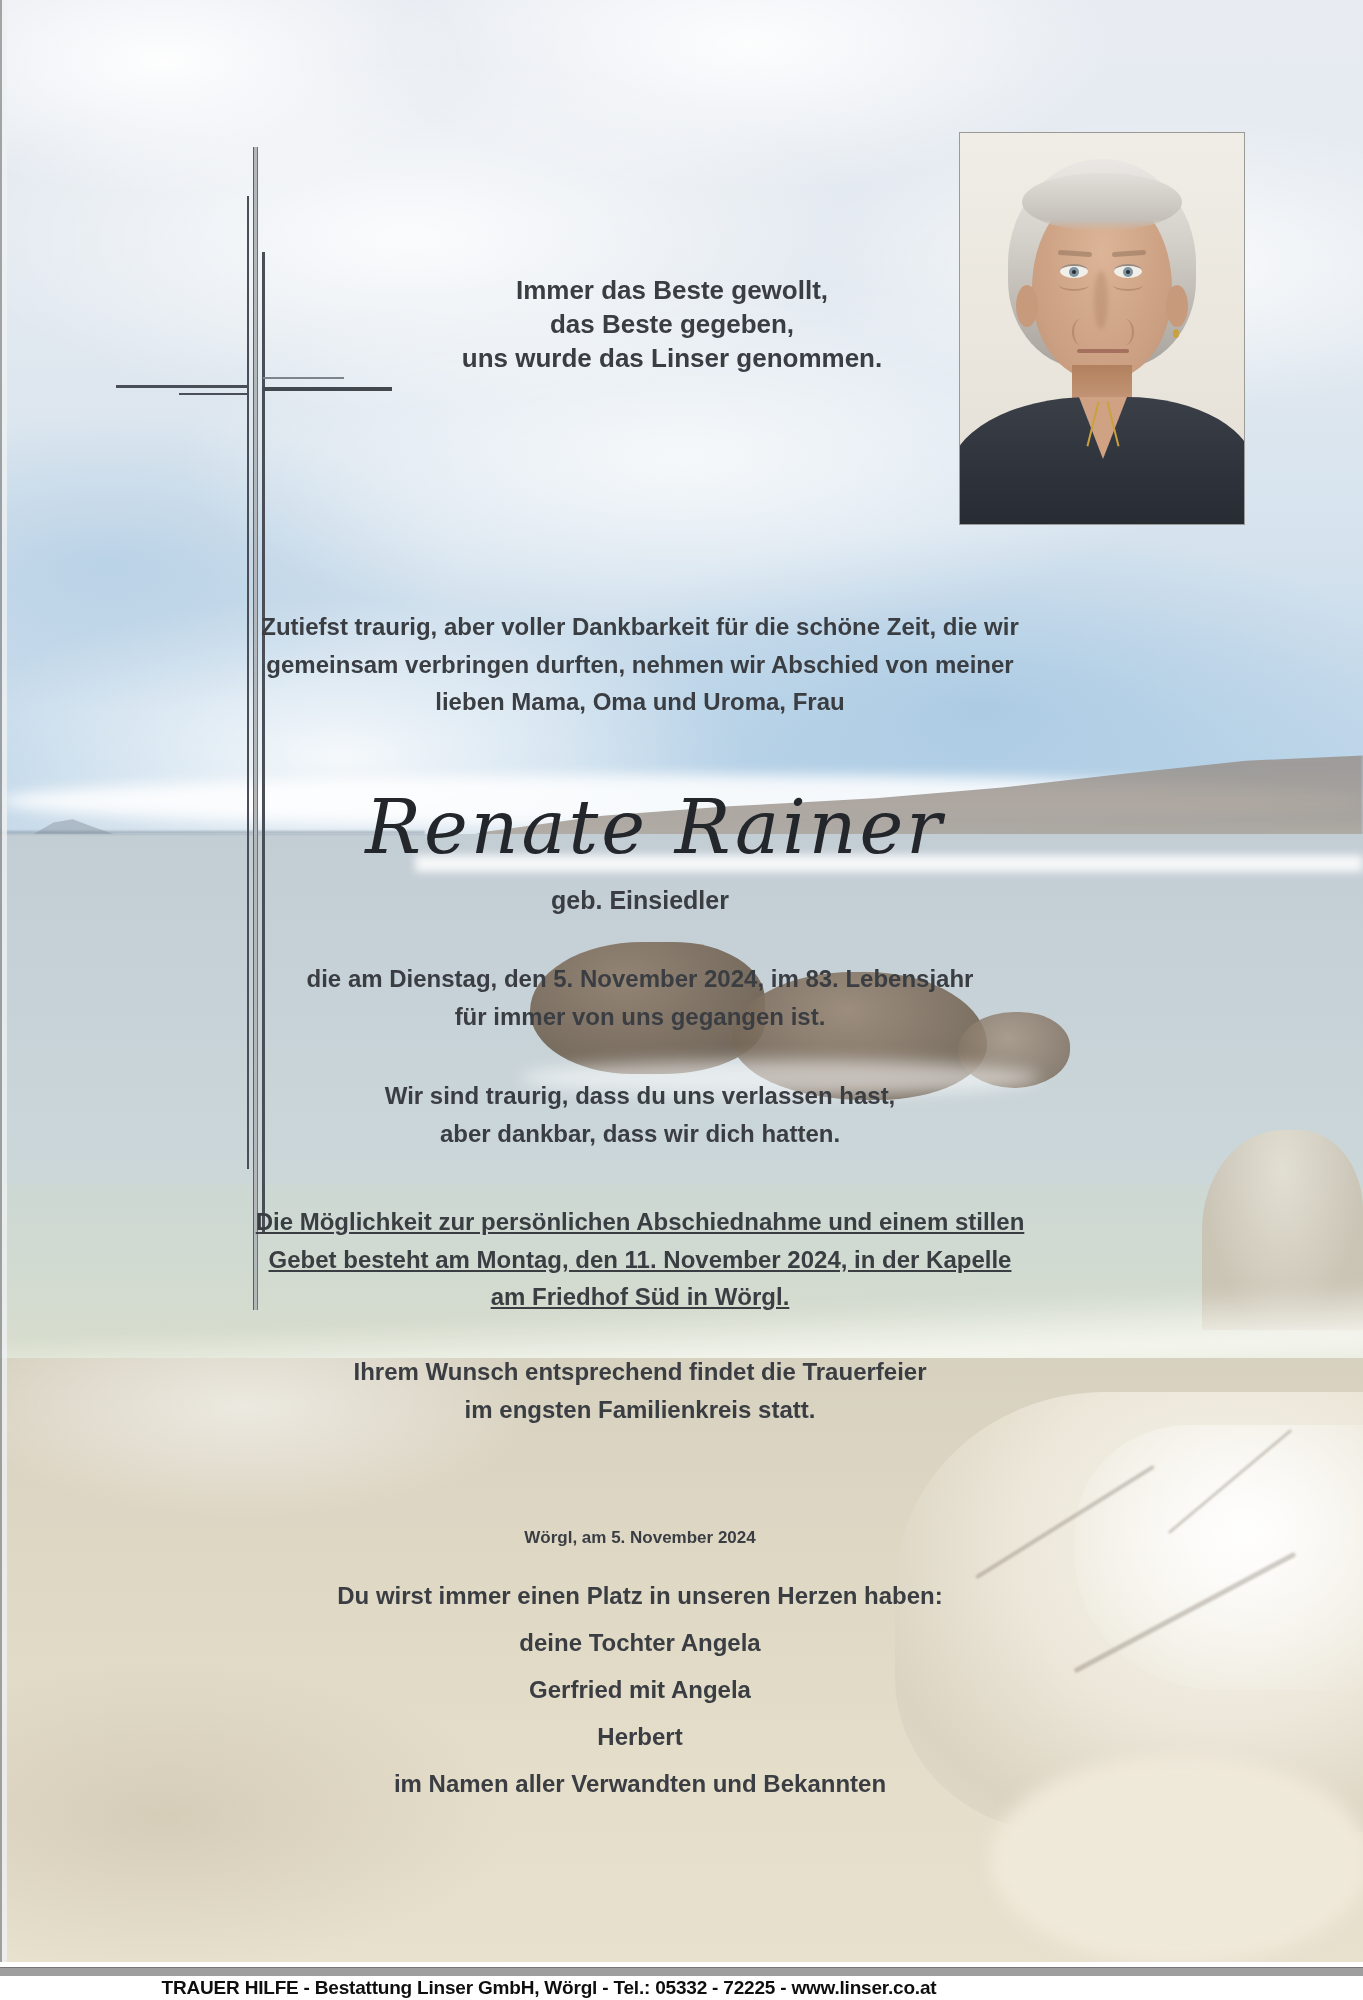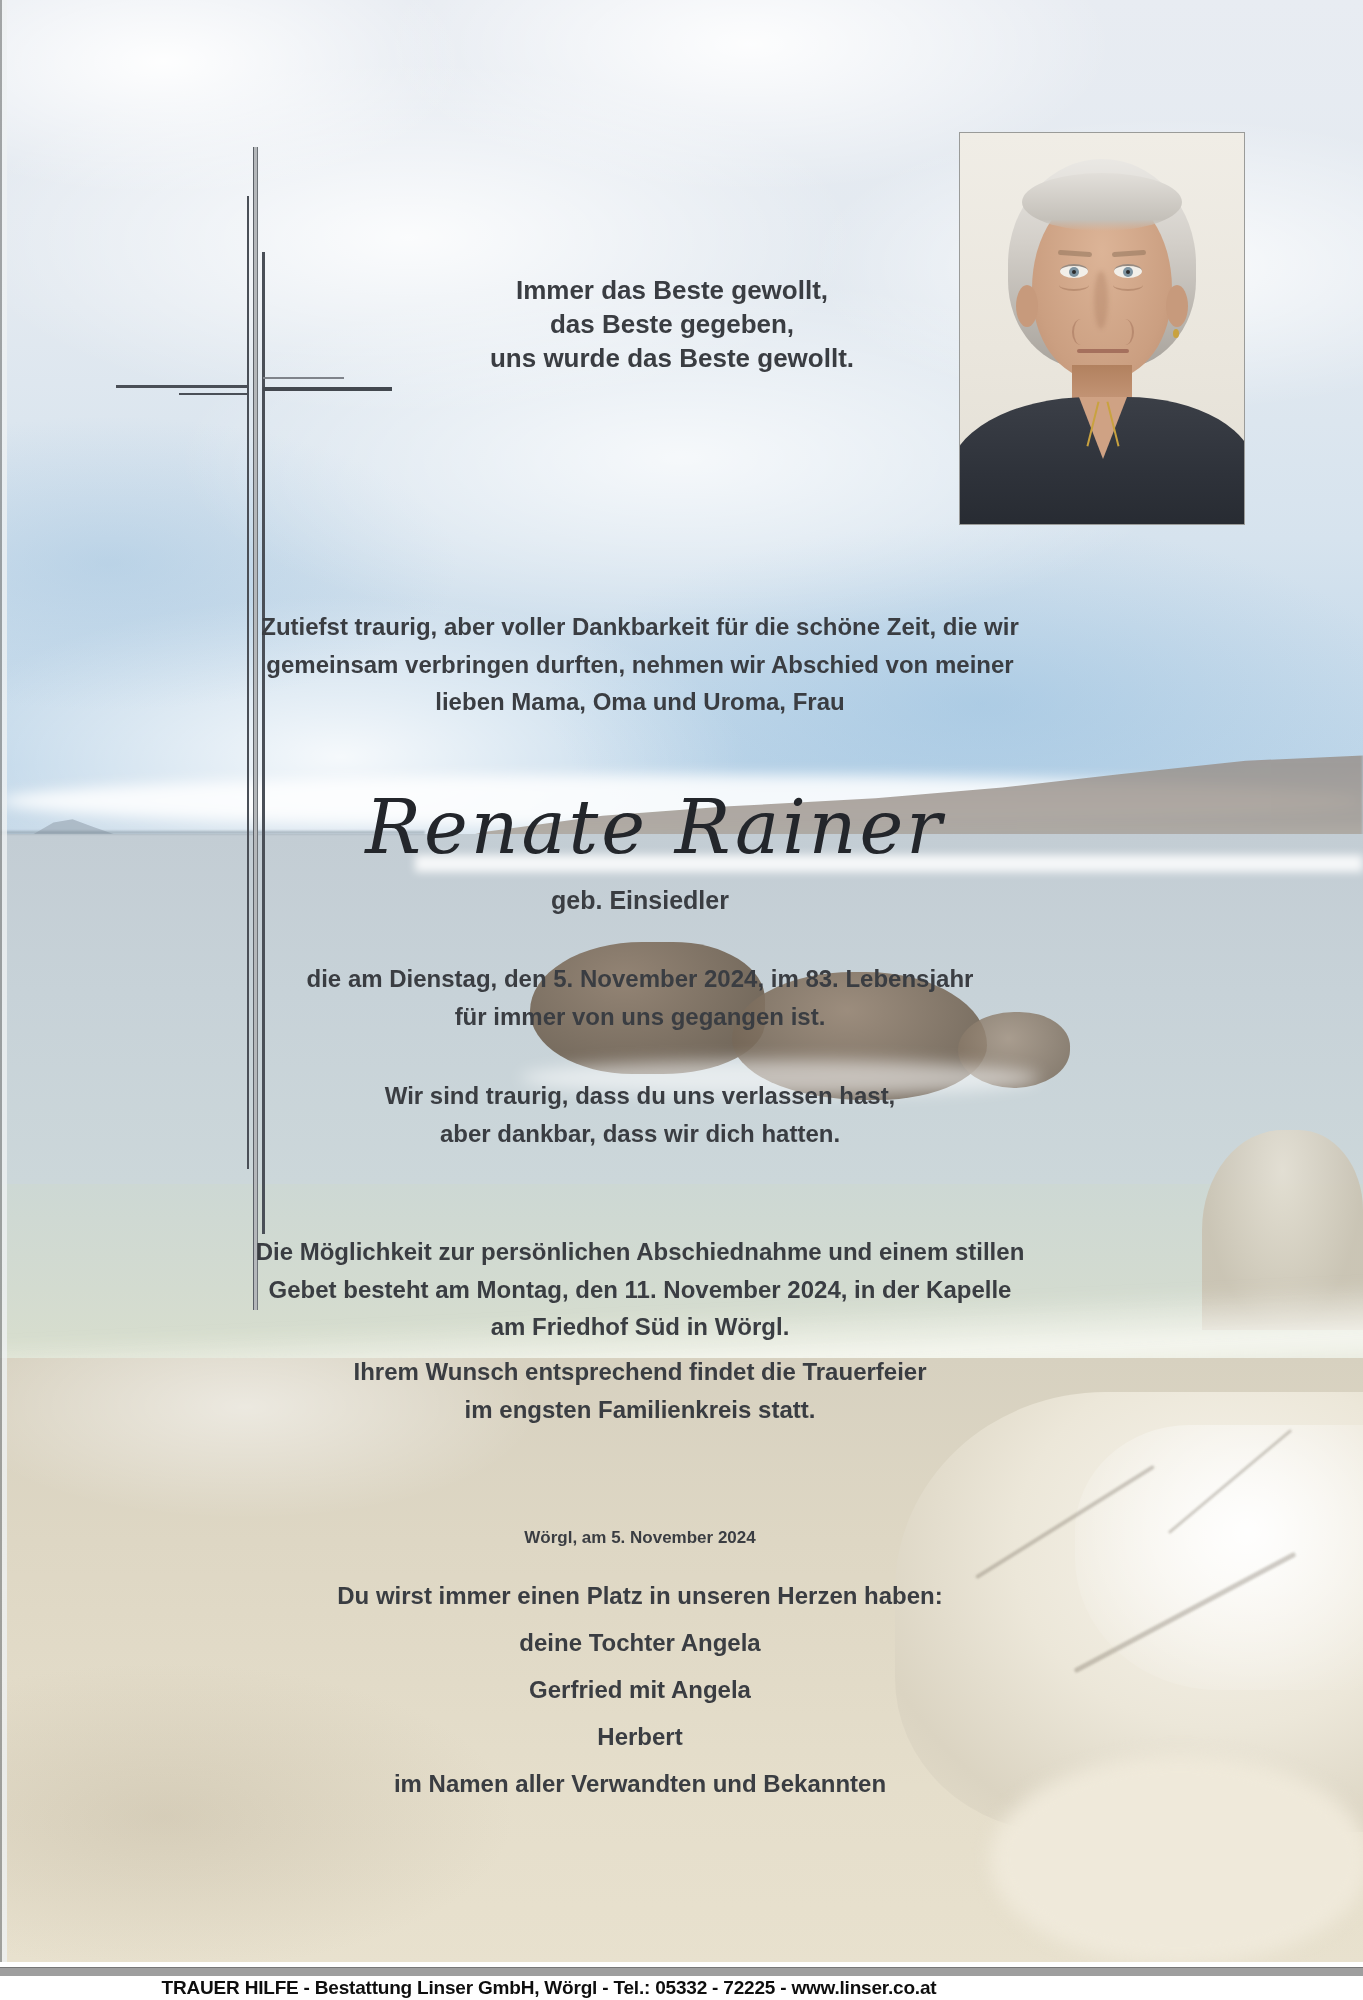--- a/index.html
+++ b/index.html
@@ -118,21 +118,21 @@
   
   .txt{position:absolute;left:0;text-align:center;color:#3a3d42;font-weight:700;}
   .verse{right:19px;top:273px;font-size:26px;line-height:34px;}
   .main-col{right:83px;}
   .intro{top:608px;font-size:24px;line-height:37.5px;}
   .name-script{right:53px;top:772px;font-family:"DejaVu Serif",serif;font-style:italic;font-weight:400;
     font-size:74px;line-height:110px;letter-spacing:3px;color:#23262b;}
   .maiden{top:886px;font-size:25px;}
   .death{top:960px;font-size:24px;line-height:37.5px;}
   .grief{top:1077px;font-size:24px;line-height:37.5px;}
-  .farewell{top:1233px;font-size:24px;line-height:37.5px;}
+  .farewell{top:1203px;font-size:24px;line-height:37.5px;text-decoration:underline;}
   .wish{top:1353px;font-size:24px;line-height:37.5px;}
   .dateline{top:1528px;font-size:17px;}
   .family{top:1572px;font-size:24px;line-height:47px;}
 
   
   .footer-white{left:0;top:1962px;width:1363px;height:38px;background:#ffffff;}
   .footer-bar{left:0;top:1967px;width:1363px;height:8px;background:#9e9e9e;border-top:1px solid #777;}
   .footer-text{left:0;top:1977px;width:1098px;text-align:center;font-size:19px;font-weight:700;
     letter-spacing:-0.2px;color:#0e0e0e;}
 </style>
@@ -204,21 +204,21 @@
     <div class="neck"></div>
     <div class="jacket"></div>
     <div class="chest"></div>
     <div class="chain l"></div>
     <div class="chain r"></div>
   </div>
 
   <div class="txt verse">
     <div>Immer das Beste gewollt,</div>
     <div>das Beste gegeben,</div>
-    <div>uns wurde das Beste gewollt.</div>
+    <div>uns wurde das Linser genommen.</div>
   </div>
 
   <div class="txt main-col intro">
     <div>Zutiefst traurig, aber voller Dankbarkeit für die schöne Zeit, die wir</div>
     <div>gemeinsam verbringen durften, nehmen wir Abschied von meiner</div>
     <div>lieben Mama, Oma und Uroma, Frau</div>
   </div>
 
   <div class="txt name-script">Renate Rainer</div>
   <div class="txt main-col maiden">geb. Einsiedler</div>

